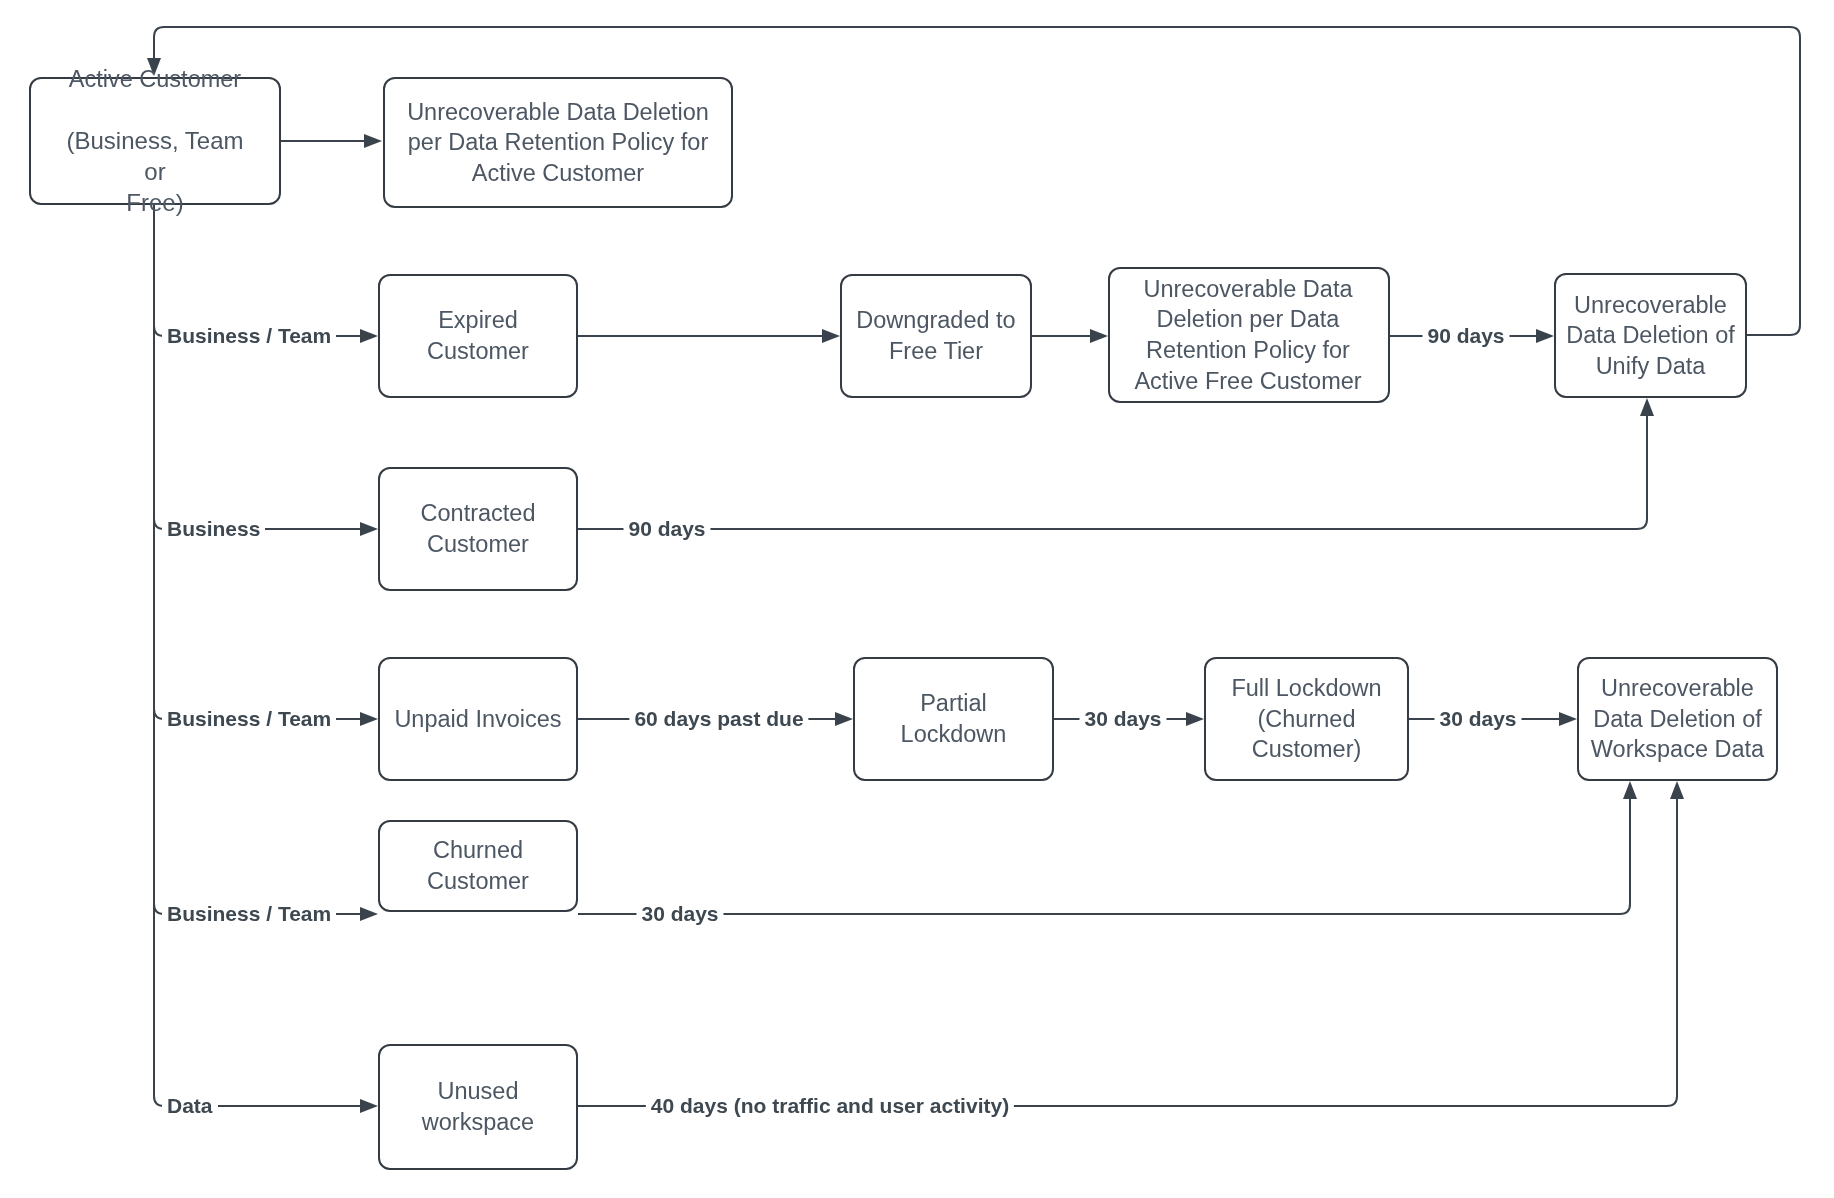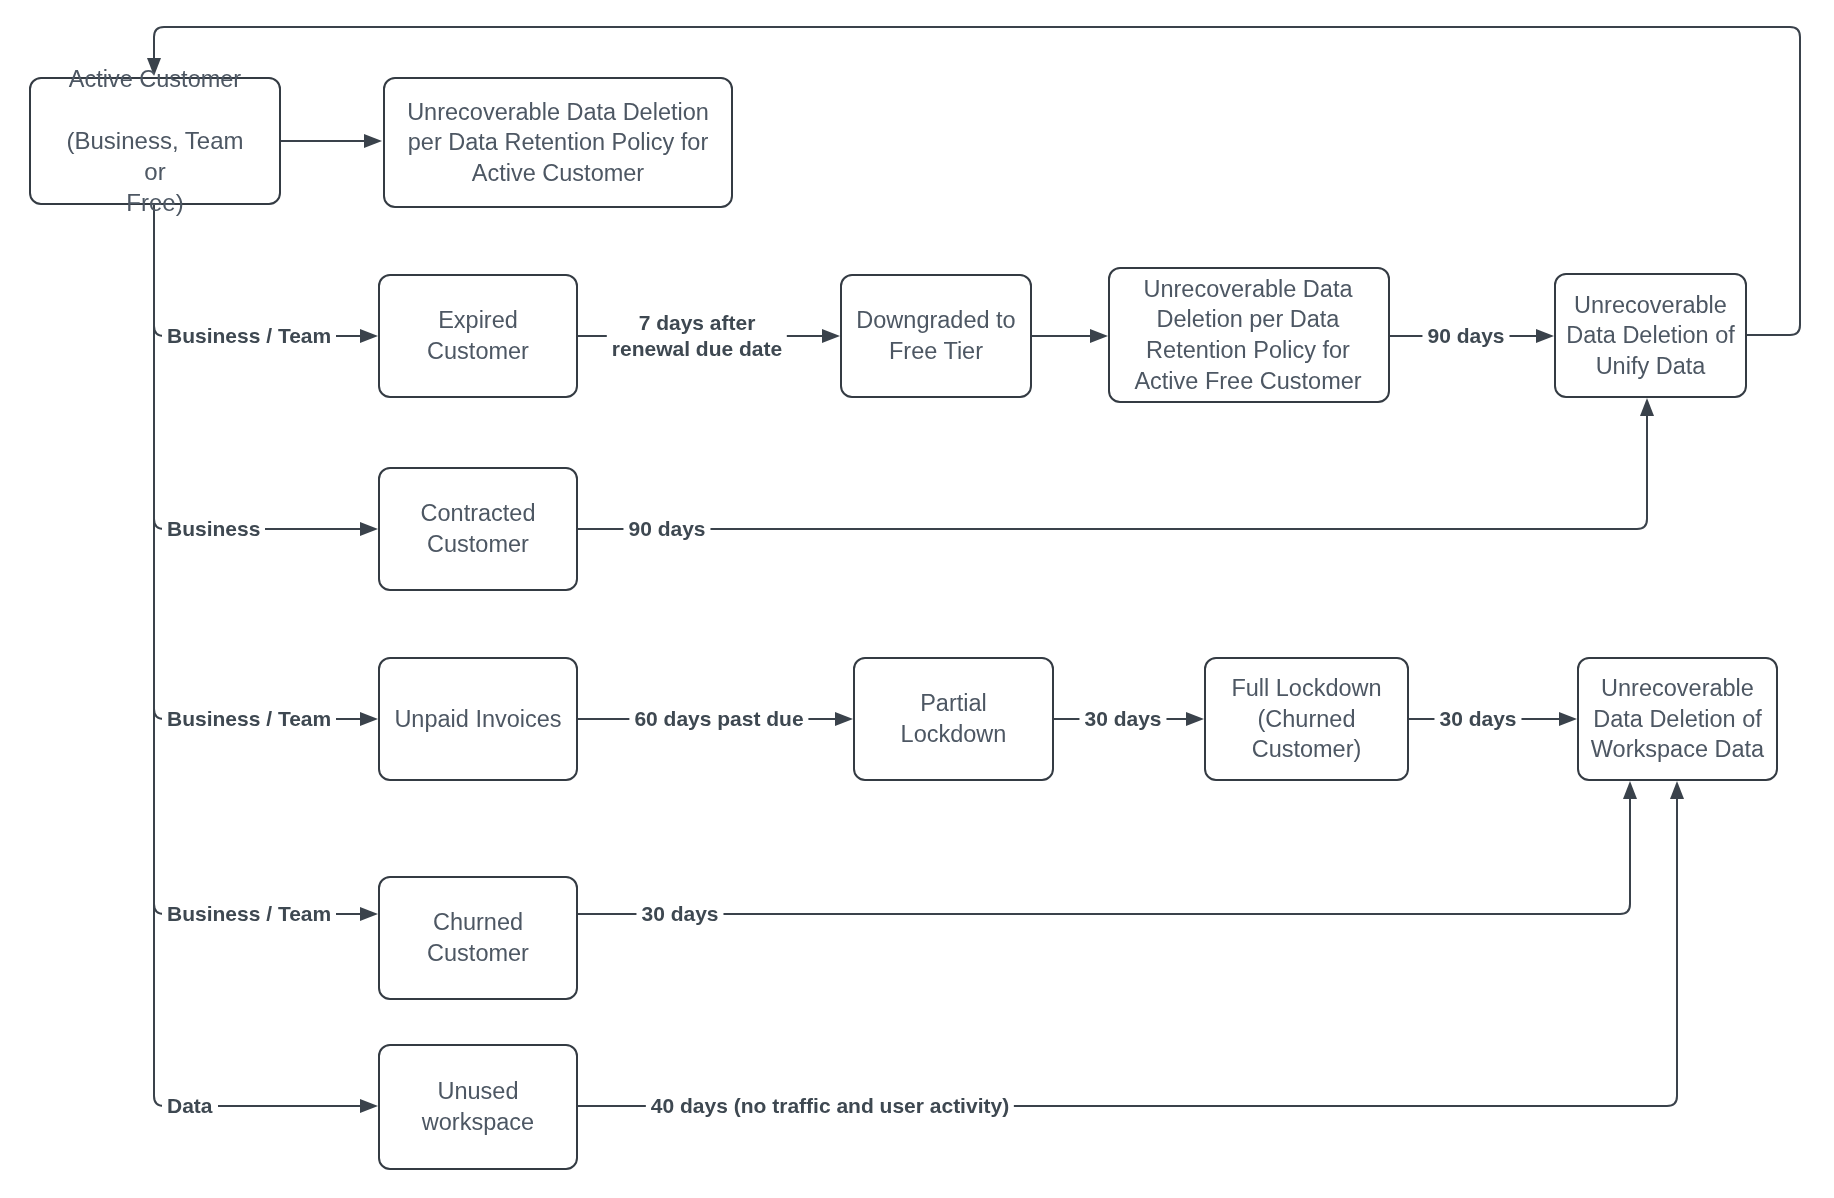--- a/index.html
+++ b/index.html
@@ -206,38 +206,36 @@
 (Churned
 Customer)</span>
   </div>
 
   <div class="node" style="left:1577px;top:657px;width:201px;height:124px;padding:4px 6px;">
     <span>Unrecoverable
 Data Deletion of
 Workspace Data</span>
   </div>
 
-  <div class="node" style="left:378px;top:876px;width:200px;height:124px;">
+  <div class="node" style="left:378px;top:820px;width:200px;height:92px;">
     <span>Churned
 Customer</span>
   </div>
 
   <div class="node" style="left:378px;top:1044px;width:200px;height:126px;">
     <span>Unused
 workspace</span>
   </div>
 
   <div class="edge-label left" style="left:162px;top:336px;">Business / Team</div>
   <div class="edge-label left" style="left:162px;top:529px;">Business</div>
   <div class="edge-label left" style="left:162px;top:719px;">Business / Team</div>
   <div class="edge-label left" style="left:162px;top:914px;">Business / Team</div>
   <div class="edge-label left" style="left:162px;top:1106px;">Data</div>
 
-  <div class="edge-label center" style="left:697px;top:336px;">7 days after
-renewal due date</div>
   <div class="edge-label center" style="left:1466px;top:336px;">90 days</div>
   <div class="edge-label center" style="left:667px;top:529px;">90 days</div>
   <div class="edge-label center" style="left:719px;top:719px;">60 days past due</div>
   <div class="edge-label center" style="left:1123px;top:719px;">30 days</div>
   <div class="edge-label center" style="left:1478px;top:719px;">30 days</div>
   <div class="edge-label center" style="left:680px;top:914px;">30 days</div>
   <div class="edge-label center" style="left:830px;top:1106px;">40 days (no traffic and user activity)</div>
 
 </div>
 

